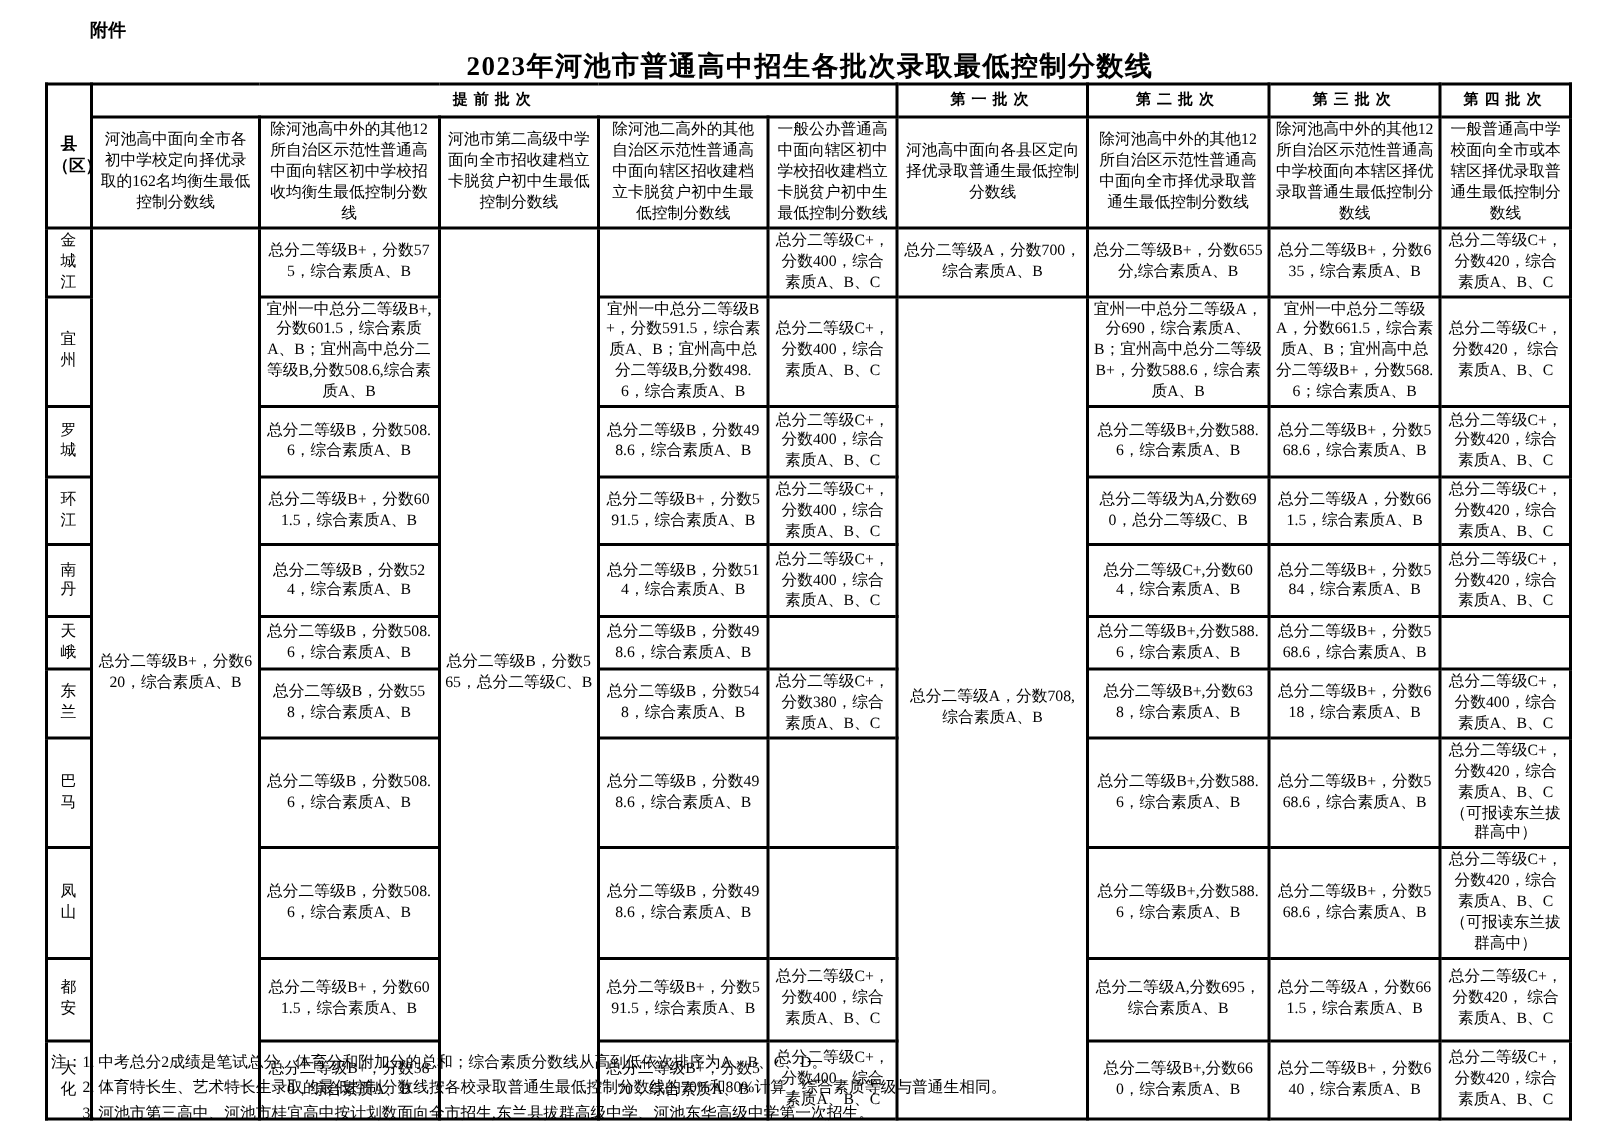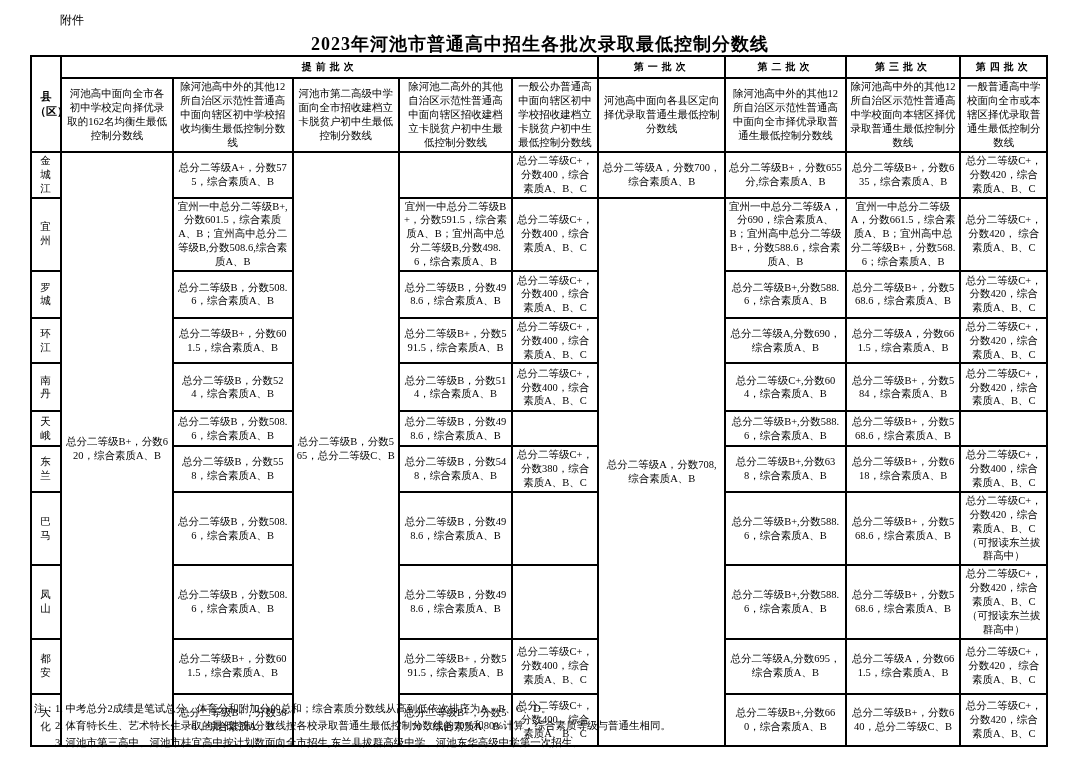--- a/index.html
+++ b/index.html
@@ -4,21 +4,21 @@
 <style>
   html,body{margin:0;padding:0;}
   body{
     width:1080px;height:764px;
     background:#ffffff;color:#000;
     font-family:"Liberation Serif","DejaVu Serif",serif;
     position:relative;overflow:hidden;
   }
   .attachment{
     position:absolute;top:12px;left:28px;
-    font-size:12px;font-weight:normal;padding-left:32px;
+    font-size:12px;font-weight:bold;padding-left:32px;
   }
   .doc-title{
     position:absolute;top:32px;left:0;width:1080px;
     text-align:center;font-size:18px;font-weight:bold;
     letter-spacing:1px;
   }
   .score-table{
     position:absolute;top:55px;left:30px;
     border-collapse:collapse;table-layout:fixed;
     width:1018px;
@@ -81,21 +81,21 @@
     <th>一般公办普通高中面向辖区初中学校招收建档立卡脱贫户初中生最低控制分数线</th>
     <th>河池高中面向各县区定向择优录取普通生最低控制分数线</th>
     <th>除河池高中外的其他12所自治区示范性普通高中面向全市择优录取普通生最低控制分数线</th>
     <th>除河池高中外的其他12所自治区示范性普通高中学校面向本辖区择优录取普通生最低控制分数线</th>
     <th>一般普通高中学校面向全市或本辖区择优录取普通生最低控制分数线</th>
   </tr>
 
   <tr style="height:40px">
     <td class="county-cell">金城江</td>
     <td rowspan="11">总分二等级B+，分数620，综合素质A、B</td>
-    <td>总分二等级A+，分数575，综合素质A、B</td>
+    <td>总分二等级B+，分数575，综合素质A、B</td>
     <td rowspan="11">总分二等级B，分数565，总分二等级C、B</td>
     <td></td>
     <td>总分二等级C+，分数400，综合素质A、B、C</td>
     <td>总分二等级A，分数700，综合素质A、B</td>
     <td>总分二等级B+，分数655分,综合素质A、B</td>
     <td>总分二等级B+，分数635，综合素质A、B</td>
     <td>总分二等级C+，分数420，综合素质A、B、C</td>
   </tr>
   <tr style="height:67px">
     <td class="county-cell">宜州</td>
@@ -114,21 +114,21 @@
     <td>总分二等级C+，分数400，综合素质A、B、C</td>
     <td>总分二等级B+,分数588.6，综合素质A、B</td>
     <td>总分二等级B+，分数568.6，综合素质A、B</td>
     <td>总分二等级C+，分数420，综合素质A、B、C</td>
   </tr>
   <tr style="height:45px">
     <td class="county-cell">环江</td>
     <td>总分二等级B+，分数601.5，综合素质A、B</td>
     <td>总分二等级B+，分数591.5，综合素质A、B</td>
     <td>总分二等级C+，分数400，综合素质A、B、C</td>
-    <td>总分二等级A,分数690，综合素质A、B</td>
+    <td>总分二等级为A,分数690，总分二等级C、B</td>
     <td>总分二等级A，分数661.5，综合素质A、B</td>
     <td>总分二等级C+，分数420，综合素质A、B、C</td>
   </tr>
   <tr style="height:48px">
     <td class="county-cell">南丹</td>
     <td>总分二等级B，分数524，综合素质A、B</td>
     <td>总分二等级B，分数514，综合素质A、B</td>
     <td>总分二等级C+，分数400，综合素质A、B、C</td>
     <td>总分二等级C+,分数604，综合素质A、B</td>
     <td>总分二等级B+，分数584，综合素质A、B</td>
@@ -178,21 +178,21 @@
     <td>总分二等级A,分数695，综合素质A、B</td>
     <td>总分二等级A，分数661.5，综合素质A、B</td>
     <td>总分二等级C+，分数420， 综合素质A、B、C</td>
   </tr>
   <tr style="height:52px">
     <td class="county-cell">大化</td>
     <td>总分二等级B+，分数580，综合素质A、B</td>
     <td>总分二等级B+，分数570，综合素质A、B</td>
     <td>总分二等级C+，分数400，综合素质A、B、C</td>
     <td>总分二等级B+,分数660，综合素质A、B</td>
-    <td>总分二等级B+，分数640，总分二等级C、B</td>
+    <td>总分二等级B+，分数640，综合素质A、B</td>
     <td>总分二等级C+，分数420，综合素质A、B、C</td>
   </tr>
 </tbody>
   </table>
 
 <div class="notes">
   <div class="notes-row">
     <span class="notes-prefix">注：</span>
     <div class="notes-list">
       <p class="note-item">1. 中考总分2成绩是笔试总分、体育分和附加分的总和；综合素质分数线从高到低依次排序为A、B、C、D。</p>

